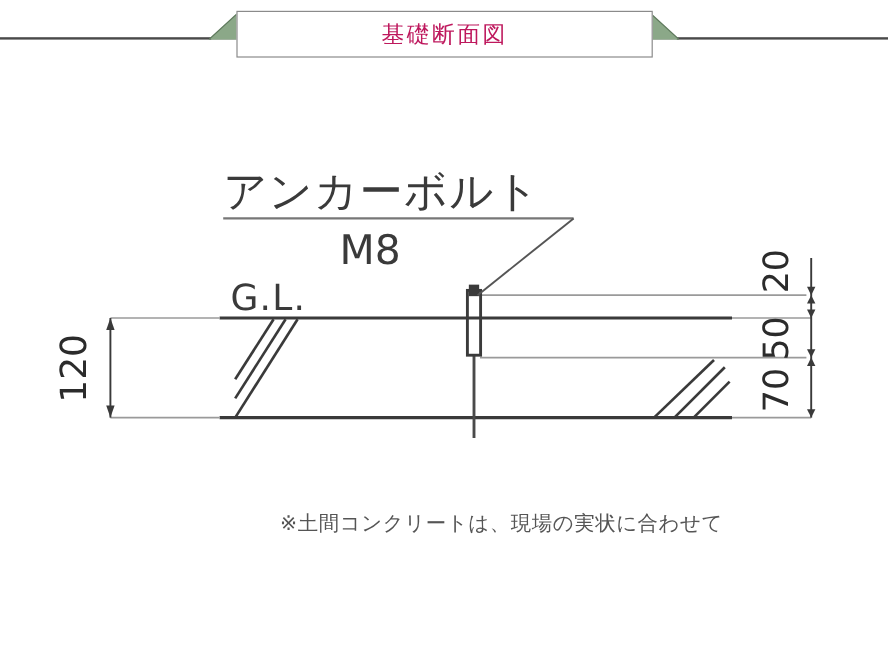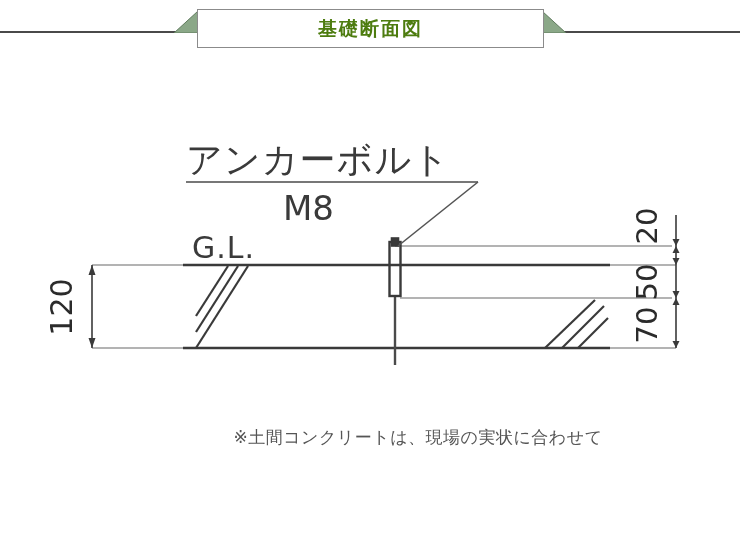--- a/index.html
+++ b/index.html
@@ -52,23 +52,23 @@
     height: 39px;
     border: 1.5px solid #8b8b8b;
     background: #ffffff;
     box-sizing: border-box;
     display: flex;
     align-items: center;
     justify-content: center;
   }
   #title-text {
     font-size: 19px;
-    font-weight: bold;
+    font-weight: normal;
     letter-spacing: 2px;
-    color: #4d7c0f;
+    color: #be185d;
     white-space: nowrap;
   }
 
   
   #drawing {
     position: absolute;
     left: 0;
     top: 60px;
     width: 654px;
     height: 350px;

